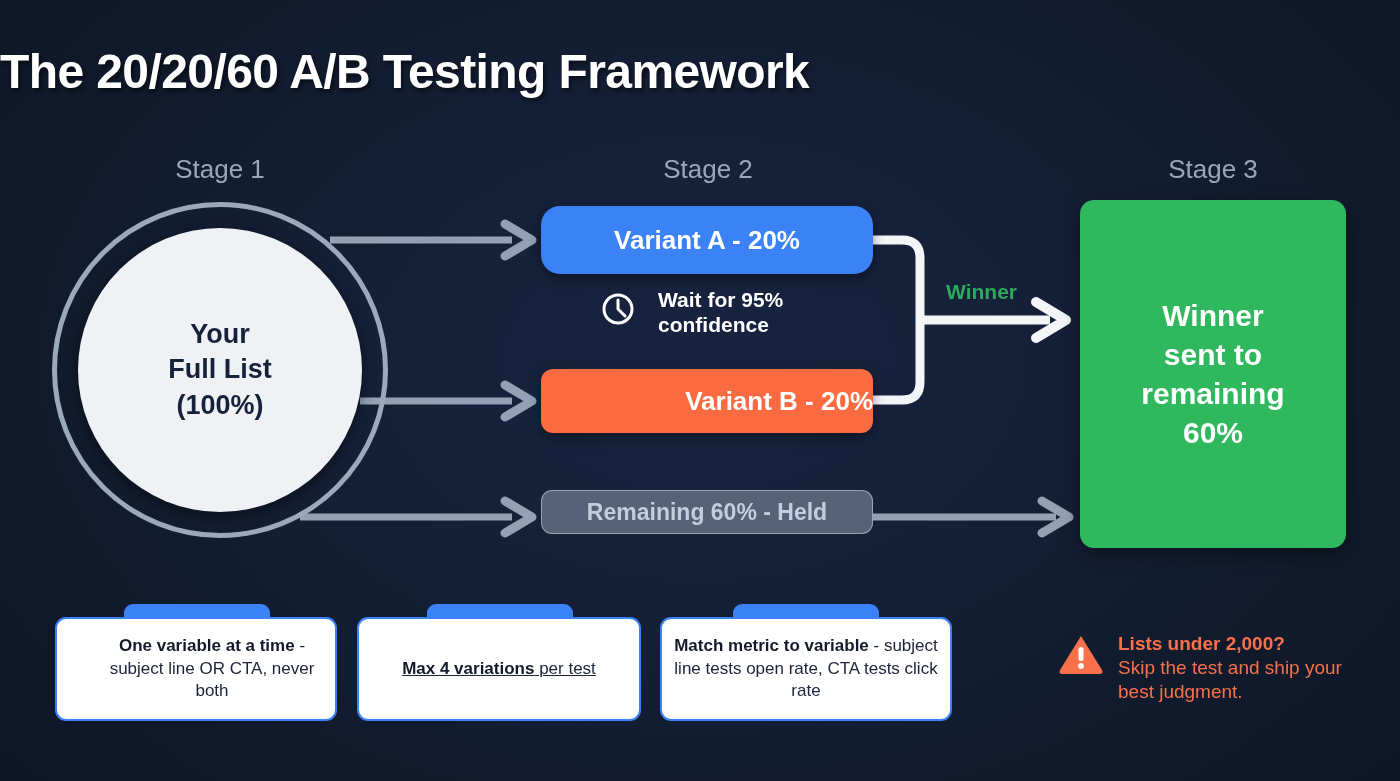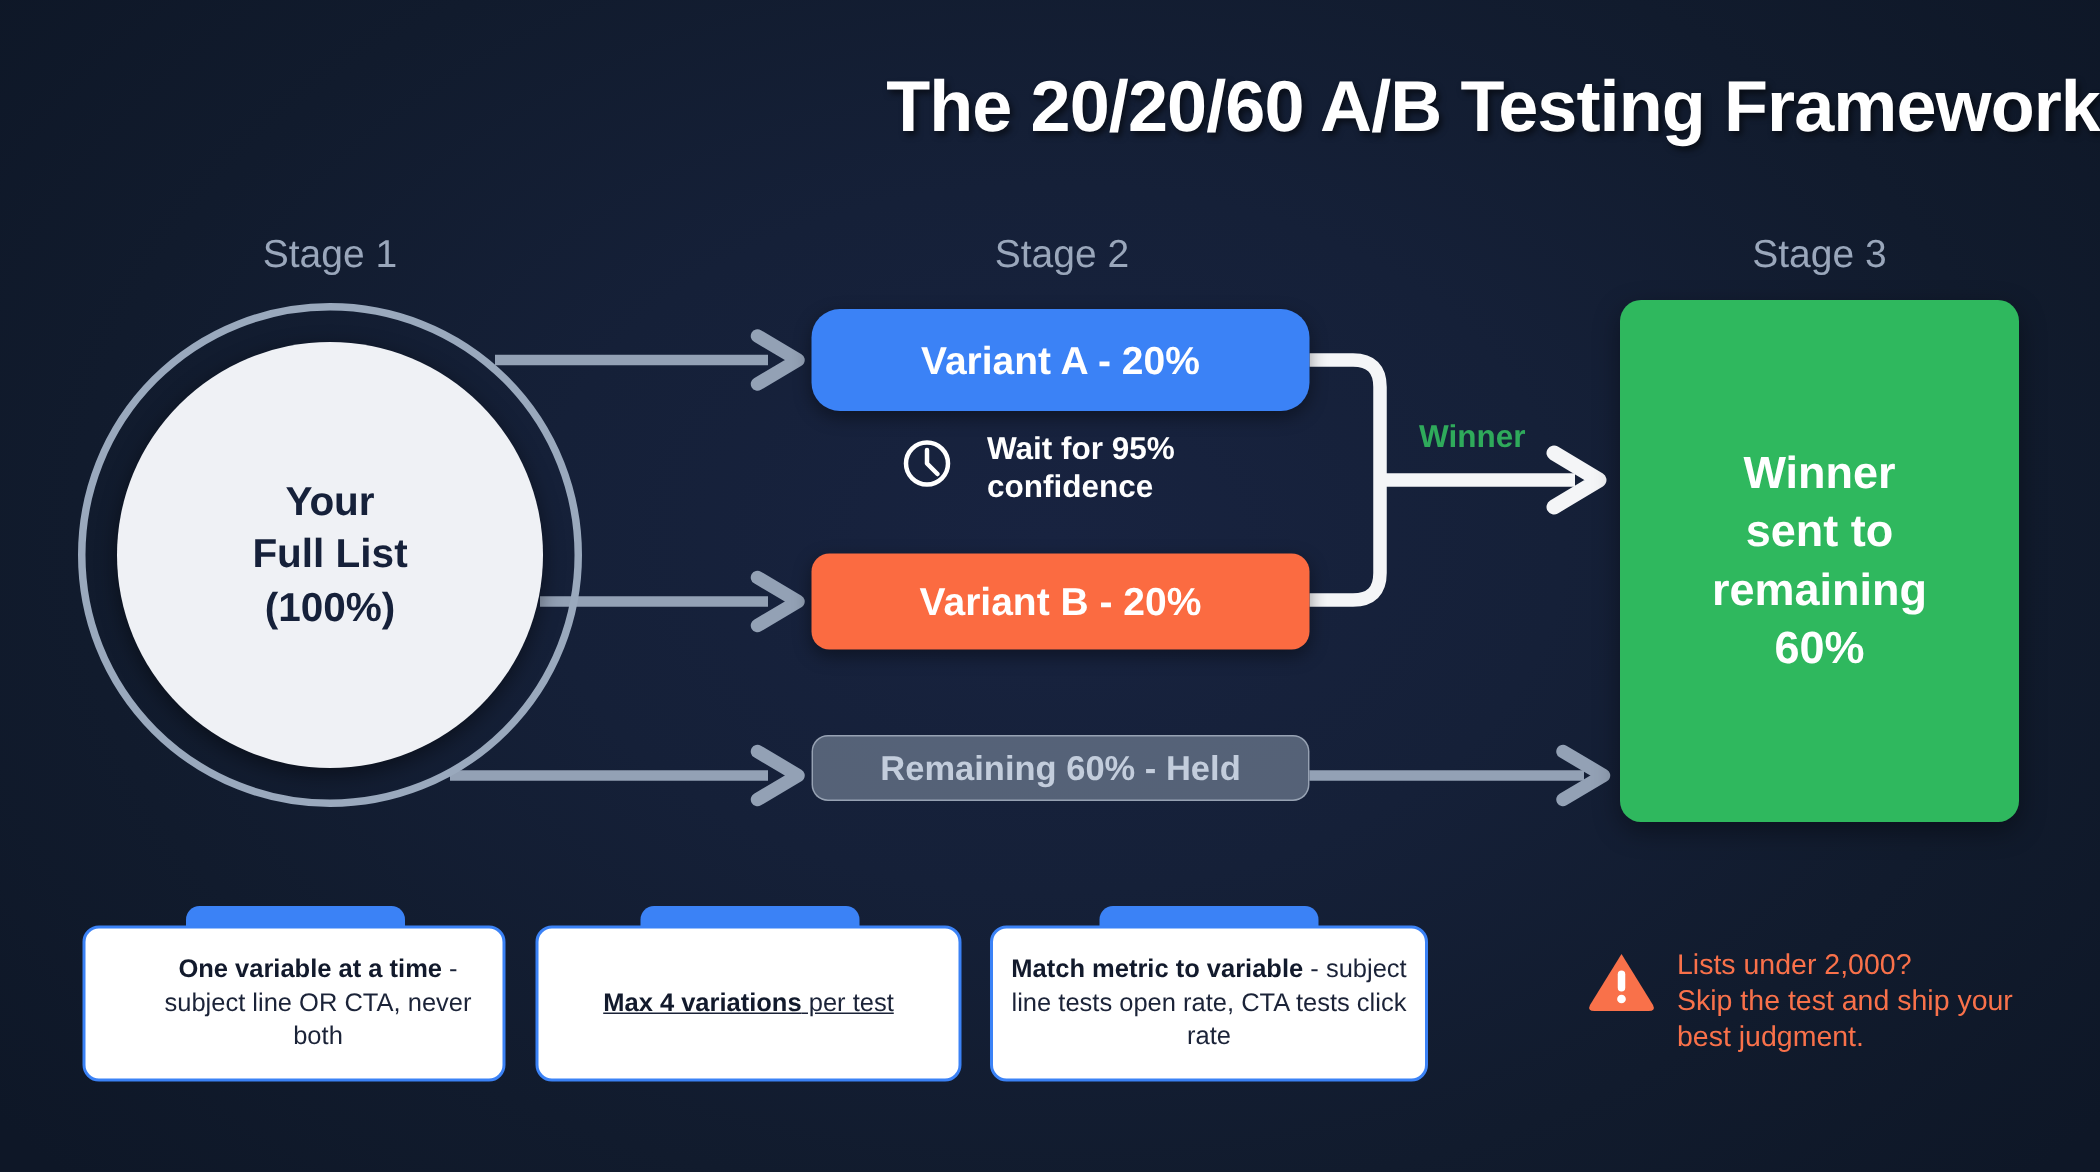--- a/index.html
+++ b/index.html
@@ -10,21 +10,21 @@
   }
   #stage{
     position:relative;width:1400px;height:781px;
     background:
       radial-gradient(ellipse 900px 620px at 50% 46%, #182340 0%, #152038 38%, #111b2d 72%, #0e1727 100%);
     overflow:hidden;
   }
 
   
   .title{
-    position:absolute;left:0;top:44px;width:1400px;text-align:right;
+    position:absolute;left:0;top:44px;width:1400px;text-align:left;
     font-size:48px;font-weight:bold;color:#ffffff;letter-spacing:-0.6px;
     text-shadow:2px 3px 4px rgba(0,0,0,.55);
   }
 
   
   .stage-label{
     position:absolute;font-size:26px;color:#9aa7bb;font-weight:normal;
     text-align:center;
   }
   #stage1-label{left:80px;top:154px;width:280px;}
@@ -49,21 +49,21 @@
   }
 
   
   .box{
     position:absolute;border-radius:12px;display:flex;
     align-items:center;justify-content:center;text-align:center;
     color:#ffffff;font-weight:bold;
     box-shadow:0 4px 12px rgba(0,0,0,.40);
   }
   #variant-a{left:541px;top:206px;width:332px;height:68px;background:#3b82f6;font-size:26px;border-radius:19px;}
-  #variant-b{left:541px;top:369px;width:332px;height:64px;background:#fb6b41;font-size:26px;}
+  #variant-b{left:541px;top:369px;width:332px;height:64px;background:#fb6b41;font-size:26px;justify-content:flex-end;}
   #held-box{
     left:541px;top:490px;width:332px;height:44px;
     background:rgba(175,188,206,.42);
     border:1px solid rgba(206,216,230,.55);
     color:#c3cddc;font-size:23px;border-radius:11px;
     box-shadow:none;box-sizing:border-box;
   }
   #winner-box{
     left:1080px;top:200px;width:266px;height:348px;background:#2fb85e;
     border-radius:14px;font-size:30px;line-height:1.30;
@@ -106,21 +106,21 @@
   #tab2{left:427px;top:604px;width:146px;}
   #tip3{left:660px;top:617px;width:292px;height:104px;}
   #tab3{left:733px;top:604px;width:146px;}
 
   
   #warning{
     position:absolute;left:1058px;top:632px;width:300px;
     display:flex;align-items:flex-start;gap:14px;
   }
   #warning .wtext{font-size:19px;line-height:1.26;color:#f9714a;}
-  #warning .wtext .w-head{font-weight:normal;display:block;}
+  #warning .wtext .w-head{font-weight:bold;display:block;}
   #warning .wtext .w-body{display:block;}
 </style>
 </head>
 <body>
 
 <div id="stage">
 
   <div class="title">The 20/20/60 A/B Testing Framework</div>
 
   <div class="stage-label" id="stage1-label">Stage 1</div>

